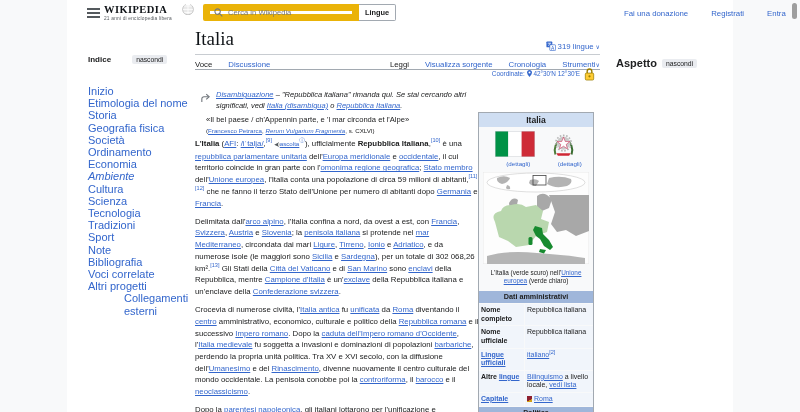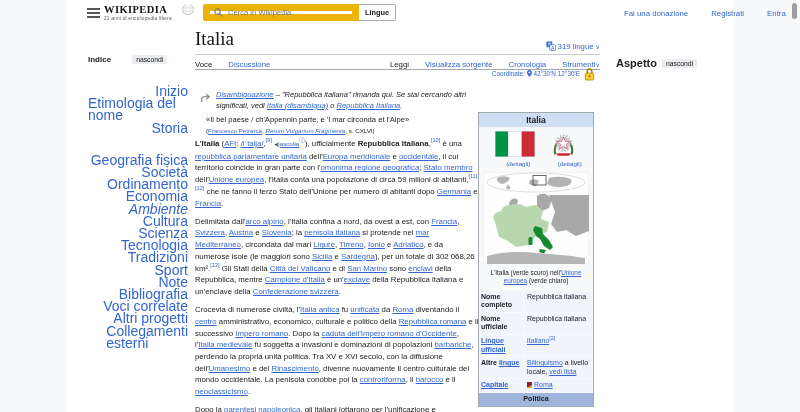--- a/index.html
+++ b/index.html
@@ -97,25 +97,25 @@
     <span class="blue">Fai una donazione</span>
     <span class="blue">Registrati</span>
     <span class="blue">Entra</span>
   </div>
 
   <div class="abs" style="left:88px;top:55px;width:100px;">
     <div style="display:flex;align-items:center;gap:21px;margin-bottom:21px;">
       <span class="bold" style="font-size:8px;">Indice</span>
       <span class="pill">nascondi</span>
     </div>
-    <div id="toc-list" style="display:flex;flex-direction:column;gap:0;font-size:14px;line-height:12.2px;color:#3366cc;align-items:flex-end;">
+    <div id="toc-list" style="display:flex;flex-direction:column;gap:0;font-size:11px;line-height:12.2px;color:#3366cc;">
         <span style="cursor: pointer;">Inizio</span>
         <span style="cursor: pointer;">Etimologia del nome</span>
         <span style="cursor: pointer;">Storia</span>
-        <span style="cursor: pointer; margin-top: 20px;">Geografia fisica</span>
+        <span style="cursor: pointer;">Geografia fisica</span>
         <span style="cursor: pointer;">Società</span>
         <span style="cursor: pointer;">Ordinamento</span>
         <span style="cursor: pointer;">Economia</span>
         <span style="cursor: pointer; font-style: italic;">Ambiente</span>
         <span style="cursor: pointer;">Cultura</span>
         <span style="cursor: pointer;">Scienza</span>
         <span style="cursor: pointer;">Tecnologia</span>
         <span style="cursor: pointer;">Tradizioni</span>
         <span style="cursor: pointer;">Sport</span>
         <span style="cursor: pointer;">Note</span>
@@ -236,20 +236,21 @@
         <path d="M4 84 q20 -6 50 -3 q30 2 48 5 v6 H4 z" fill="#b5b5b5"></path>
         <path d="M12 50 q-5 -9 6 -11 q2 -6 10 -6 q9 -3 15 2 l10 -2 7 6 -2 8 8 3 -2 10 -11 4 -7 9 -13 2 -8 -6 -9 -4 z" fill="#b9d7ae"></path>
         <path d="M52 54 l7 2 1 6 6 6 4 7 -3 3 -6 -4 -4 -7 -4 -3 -3 -6 z" fill="#178a2f"></path>
         <path d="M57 77 l6 1 -2 3.5 -5 -1.5 z" fill="#178a2f"></path>
         <rect x="45.5" y="65" width="4" height="8" rx="1.5" fill="#178a2f"></rect>
       </svg>
     </div>
     <div class="ib-mapcap"><span class="">L'Italia (verde scuro) nell'</span><span class="sl">Unione europea</span><span class=""> (verde chiaro)</span></div>
 
     <div id="infobox-rows">
+        <div class="ib-band">Dati amministrativi</div>
         <div class="ib-row">
           <div class="ib-label"><span class="sb">Nome completo</span></div>
           <div class="ib-value"><span class="">Repubblica italiana</span></div>
         </div>
         <div class="ib-row">
           <div class="ib-label"><span class="sb">Nome ufficiale</span></div>
           <div class="ib-value"><span class="">Repubblica italiana</span></div>
         </div>
         <div class="ib-row">
           <div class="ib-label"><span class="sb sl">Lingue ufficiali</span></div>

